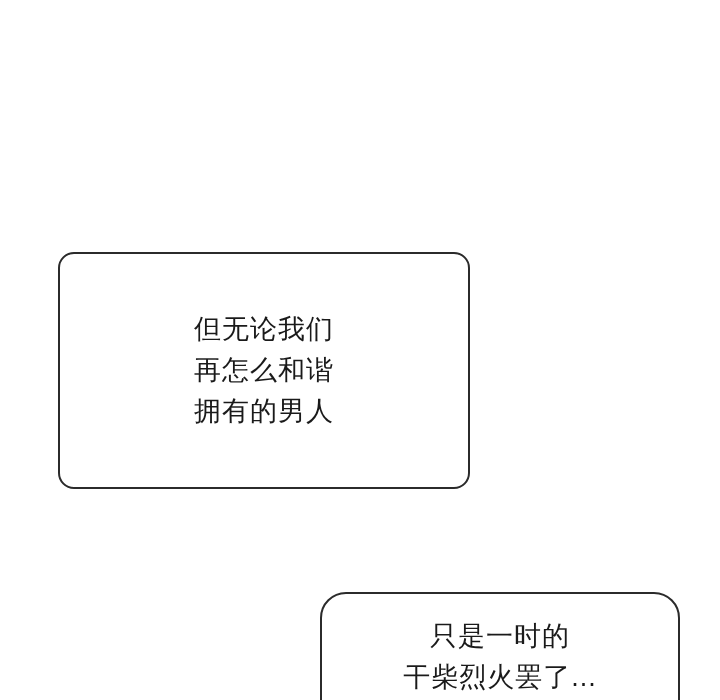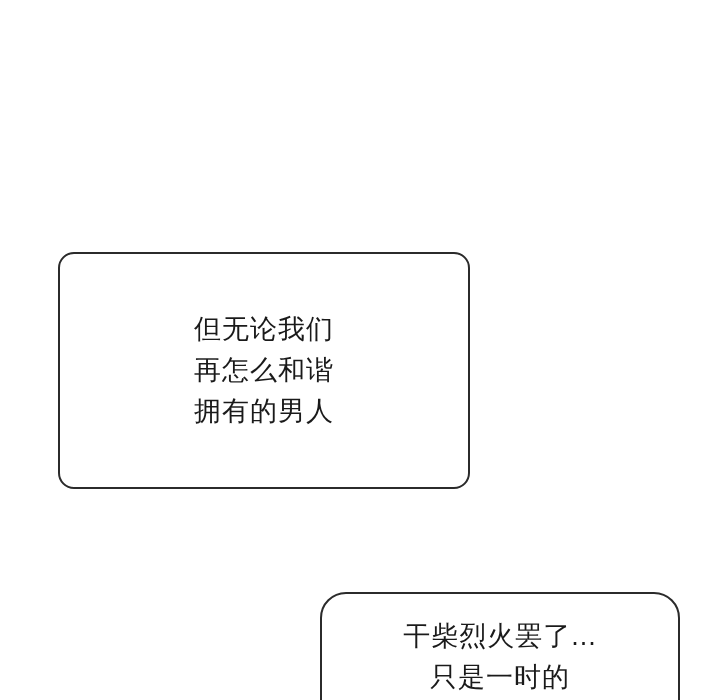--- a/index.html
+++ b/index.html
@@ -71,18 +71,18 @@
 <div class="page">
 
   <div class="bubble" id="bubble-1">
     <div class="line">但无论我们</div>
     <div class="line">再怎么和谐</div>
     <div class="line">拥有的男人</div>
   </div>
 
   <div class="bubble" id="bubble-2">
     <div class="inner">
+      <div class="line">只是一时的</div>
       <div class="line">干柴烈火罢了...</div>
-      <div class="line">只是一时的</div>
     </div>
   </div>
 
 </div>
 
 </body></html>

